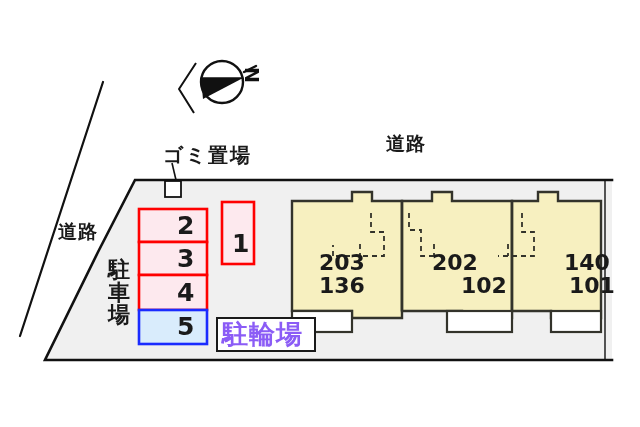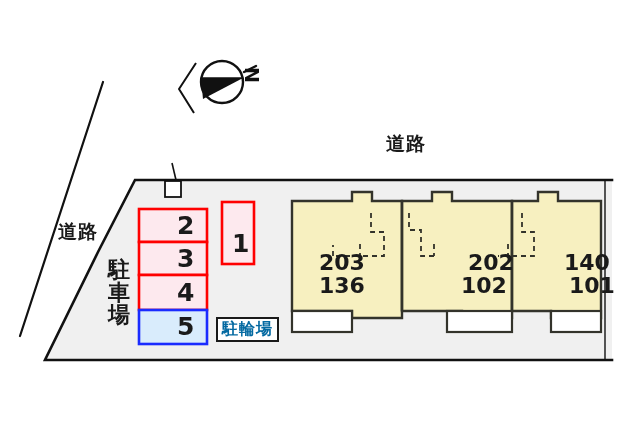--- a/index.html
+++ b/index.html
@@ -58,25 +58,25 @@
     font-size: 22px;
     font-weight: 700;
     line-height: 1.03;
     text-align: center;
   }
   .lbl-vert span { display: block; }
   .boxed-label {
     position: absolute;
     border: 2px solid #1a1a1a;
     background: #ffffff;
-    font-size: 16px;
+    font-size: 26px;
     font-weight: 700;
-    color: #0369a1;
+    color: #8b5cf6;
     letter-spacing: 1px;
-    padding: 2px 4px 3px 4px;
+    padding: 2px 11px 3px 4px;
     line-height: 1;
     white-space: nowrap;
   }
   .compass-n {
     position: absolute;
     font-size: 19px;
     font-weight: 700;
     color: #111;
     transform: rotate(90deg);
     transform-origin: 50% 50%;
@@ -147,20 +147,21 @@
       <rect x="139" y="310" width="68" height="34" fill="#d9ecfc" stroke="#1a2bff" stroke-width="2.6"></rect>
     </g>
   </svg>
 
   <div class="compass-n" style="left:244px; top:64px;">N</div>
 
   <div class="lbl lbl-road" style="left:386px; top:134px;">道路</div>
 
   <div class="lbl lbl-road" style="left:58px; top:222px;">道路</div>
 
+  <div class="lbl lbl-gomi" style="left:163px; top:145px;">ゴミ置場</div>
 
   <div class="boxed-label" style="left:216px; top:317px;">駐輪場</div>
 
   <div class="lbl lbl-vert" style="left:108px; top:259px;">
     <span>駐</span>
     <span>車</span>
     <span>場</span>
   </div>
 
   <div class="lbl lbl-stall" style="left:232px; top:231px;">1</div>
@@ -169,19 +170,19 @@
 
   <div class="lbl lbl-stall" style="left:177px; top:246px;">3</div>
 
   <div class="lbl lbl-stall" style="left:177px; top:280px;">4</div>
 
   <div class="lbl lbl-stall" style="left:177px; top:314px;">5</div>
 
   <div class="lbl lbl-unit" style="left:307px; top:252px;">203</div>
   <div class="lbl lbl-unit" style="left:307px; top:275px;">136</div>
 
-  <div class="lbl lbl-unit" style="left:456px; top:252px;">202</div>
+  <div class="lbl lbl-unit" style="left:420px; top:252px;">202</div>
   <div class="lbl lbl-unit" style="left:449px; top:275px;">102</div>
 
   <div class="lbl lbl-unit" style="left:552px; top:252px;">140</div>
   <div class="lbl lbl-unit" style="left:557px; top:275px;">101</div>
 
 </div>
 
 </body></html>

